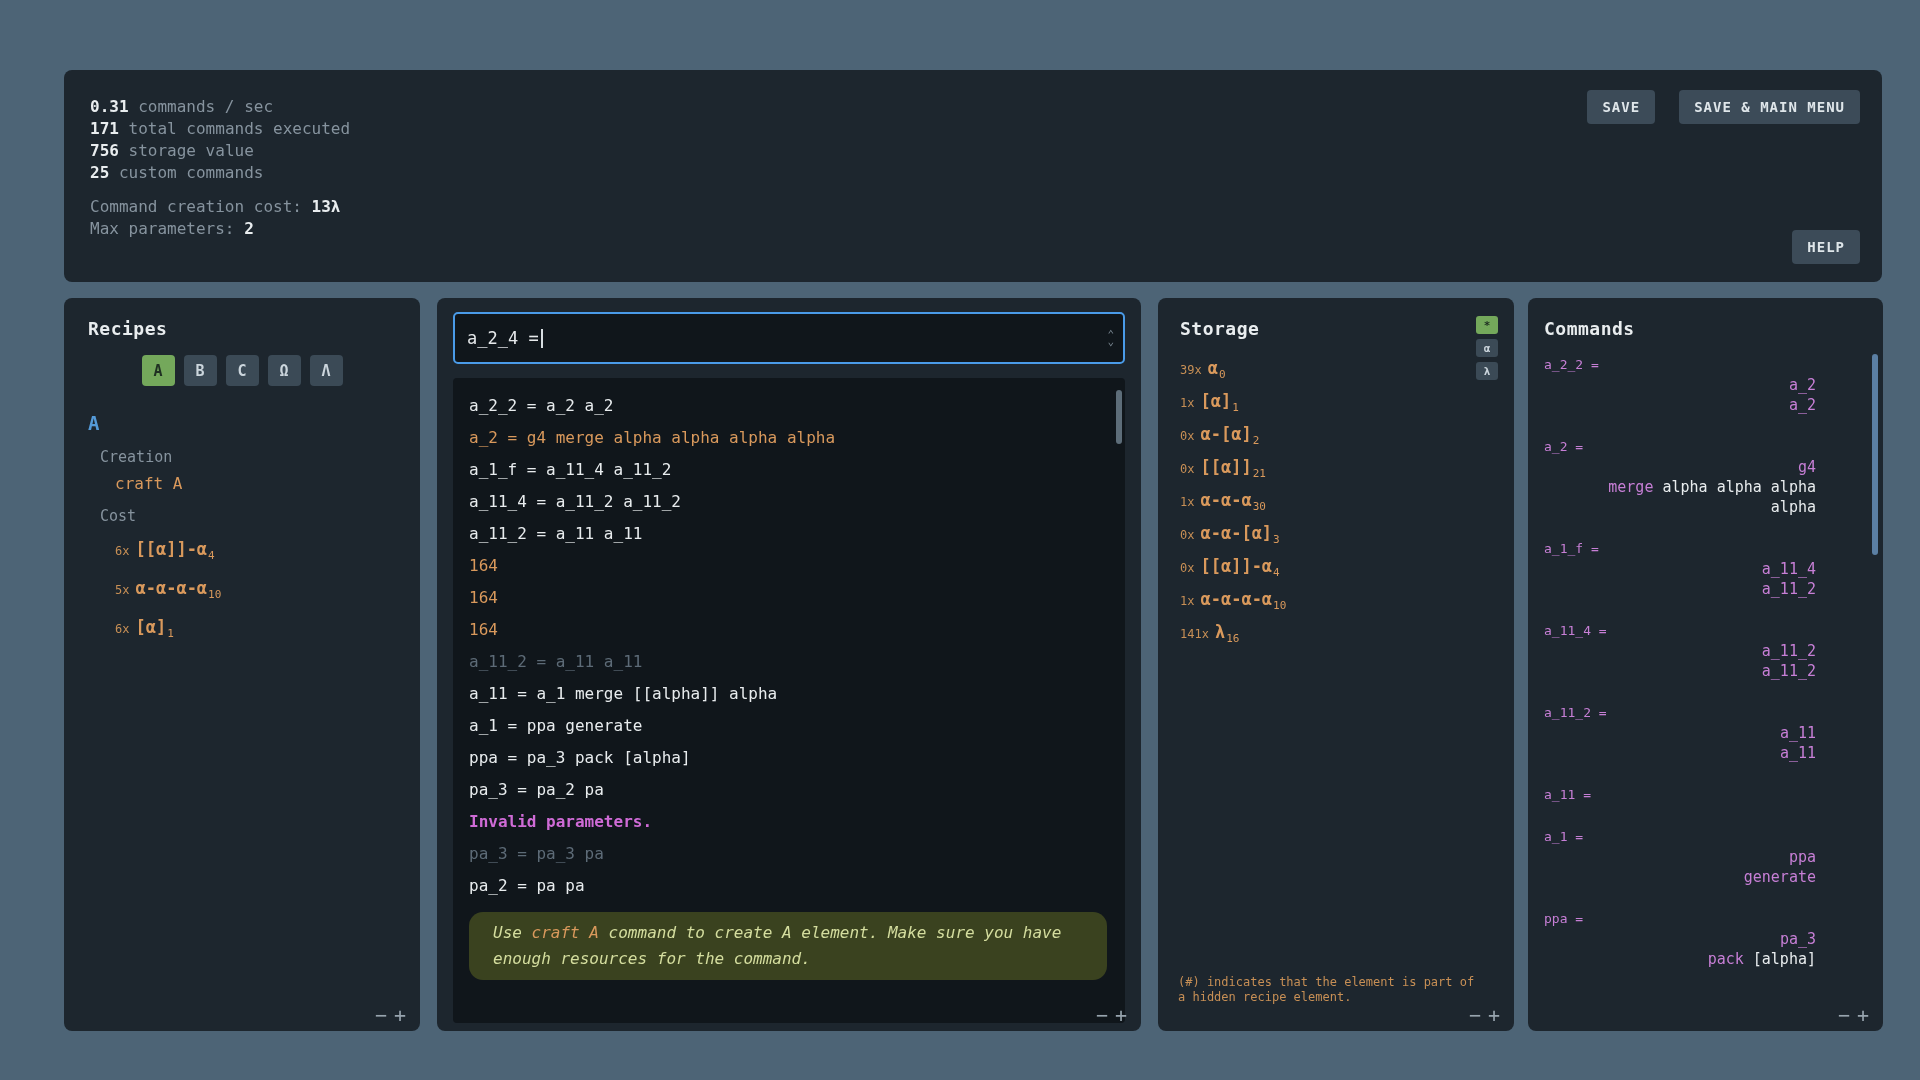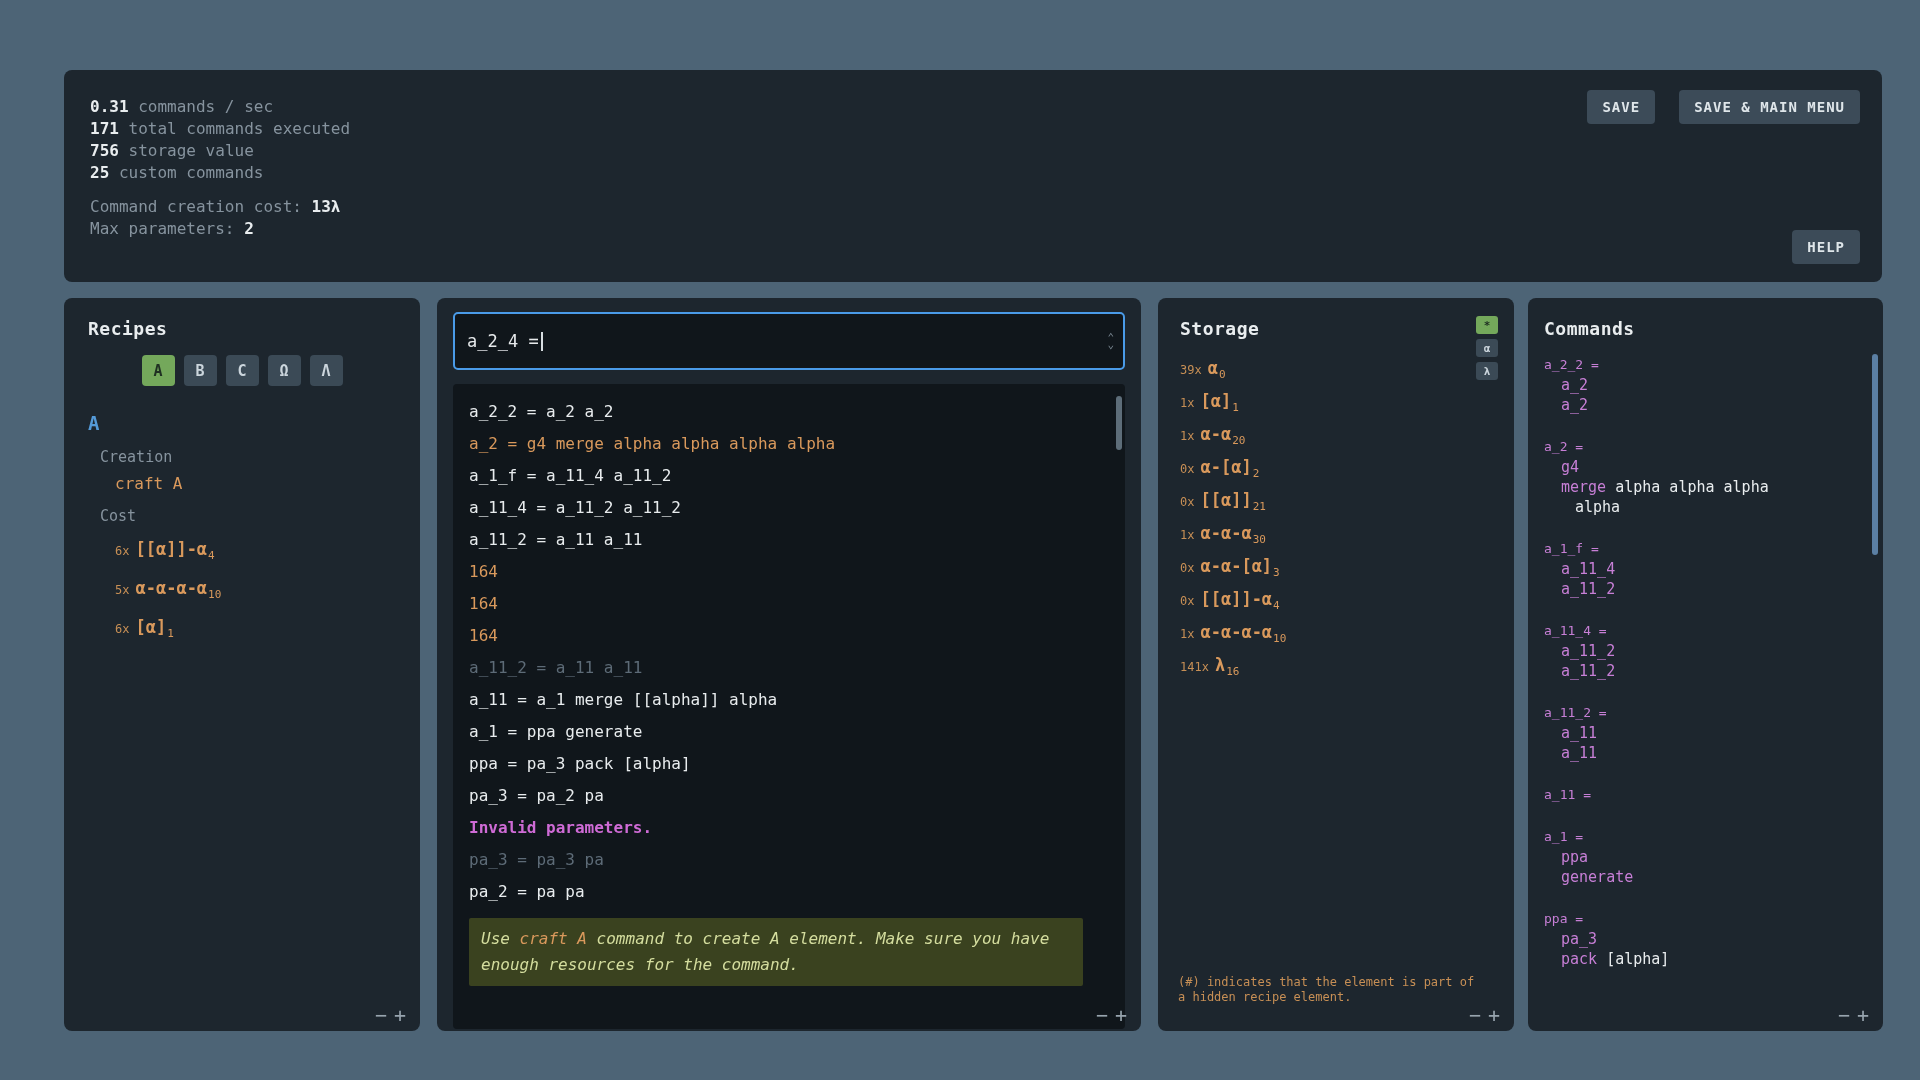--- a/index.html
+++ b/index.html
@@ -44,42 +44,42 @@
   .element-heading{color:#549ad8;font-weight:bold;font-size:19px;margin-top:26px;}
   .recipe-label{color:#86939e;font-size:15px;margin-top:14px;padding-left:12px;}
   .recipe-craft{color:#d9995c;font-size:16px;margin-top:8px;padding-left:27px;}
   .costs{margin-top:6px;}
   .cost-item{padding-left:27px;line-height:36px;color:#d9995c;white-space:nowrap;}
   .cnt{font-size:12px;color:#c78f55;margin-right:6px;}
   .nm{font-size:17px;font-weight:bold;color:#d9995c;}
   
   .terminal{left:437px;top:298px;width:704px;height:733px;padding:0;}
   .cmd-input{
-    margin:14px 16px 0 16px;height:58px;border:2px solid #4a9be8;border-radius:5px;
+    margin:14px 16px 0 16px;height:52px;border:2px solid #4a9be8;border-radius:5px;
     background:#10161b;display:flex;align-items:center;padding:0 12px;box-sizing:border-box;
     font-size:17px;color:#e6e9eb;position:relative;cursor:text;
   }
   .caret{width:2px;height:19px;background:#d7dde1;margin-left:2px;}
   .spinner{
     position:absolute;right:9px;top:50%;transform:translateY(-50%);
     display:flex;flex-direction:column;align-items:center;color:#7e8c97;
     font-size:11px;line-height:7px;cursor:pointer;
   }
   .log{
     margin:14px 16px 0 16px;height:645px;background:#10161b;border-radius:4px;
     padding:12px 16px;box-sizing:border-box;position:relative;overflow:hidden;
   }
   .log-line{font-size:16px;line-height:32px;white-space:pre;}
   .log-line.normal{color:#e8ecee;}
   .log-line.orange{color:#d9995c;}
   .log-line.error{color:#cf6bd6;font-weight:bold;}
   .log-line.dim{color:#5d6b77;}
   .hint{
     margin-top:10px;background:#3a421f;color:#d4dd9e;font-size:16px;font-style:italic;
-    line-height:26px;padding:8px 12px;border-radius:2px;max-width:590px;
+    line-height:26px;padding:8px 24px;border-radius:14px;max-width:590px;
   }
   .hint-cmd{color:#d9995c;}
   .log-scrollbar{
     position:absolute;right:3px;top:12px;width:6px;height:54px;
     background:#5d6d79;border-radius:3px;cursor:pointer;
   }
   
   .storage{left:1158px;top:298px;width:356px;height:733px;padding:20px 22px;}
   .filters{position:absolute;top:18px;right:16px;display:flex;flex-direction:column;gap:5px;}
   .filter{
@@ -91,21 +91,21 @@
   .storage-item{line-height:30px;white-space:nowrap;color:#d9995c;}
   .storage-note{
     position:absolute;left:20px;right:26px;bottom:26px;
     font-size:12px;line-height:15px;color:#c78f55;
   }
   
   .commands{left:1528px;top:298px;width:355px;height:733px;padding:20px 12px 16px 16px;}
   .cmd-list{margin-top:16px;}
   .cmd-block{margin-bottom:22px;}
   .cmd-head{color:#c77fd6;font-size:13px;line-height:20px;}
-  .cmd-body{max-width:272px;}
+  .cmd-body{max-width:272px;text-align:right;}
   .cmd-line{font-size:15px;line-height:20px;padding-left:31px;text-indent:-14px;}
   .kw{color:#c77fd6;}
   .lit{color:#e8ecee;}
   .cmd-scrollbar{
     position:absolute;right:5px;top:56px;width:6px;height:201px;
     background:#5b7fa3;border-radius:3px;cursor:pointer;
   }
 </style>
 </head>
 <body>
@@ -192,21 +192,20 @@
 <div class="panel storage">
   <div class="panel-title">Storage</div>
   <div class="filters">
       <div class="filter selected">*</div>
       <div class="filter">α</div>
       <div class="filter">λ</div>
     </div>
   <div class="storage-items">
       <div class="storage-item"><span class="cnt">39x</span><span class="nm">α</span><span class="sub">0</span></div>
       <div class="storage-item"><span class="cnt">1x</span><span class="nm">[α]</span><span class="sub">1</span></div>
-      <div class="storage-item"><span class="cnt">1x</span><span class="nm">α-α</span><span class="sub">20</span></div>
       <div class="storage-item"><span class="cnt">0x</span><span class="nm">α-[α]</span><span class="sub">2</span></div>
       <div class="storage-item"><span class="cnt">0x</span><span class="nm">[[α]]</span><span class="sub">21</span></div>
       <div class="storage-item"><span class="cnt">1x</span><span class="nm">α-α-α</span><span class="sub">30</span></div>
       <div class="storage-item"><span class="cnt">0x</span><span class="nm">α-α-[α]</span><span class="sub">3</span></div>
       <div class="storage-item"><span class="cnt">0x</span><span class="nm">[[α]]-α</span><span class="sub">4</span></div>
       <div class="storage-item"><span class="cnt">1x</span><span class="nm">α-α-α-α</span><span class="sub">10</span></div>
       <div class="storage-item"><span class="cnt">141x</span><span class="nm">λ</span><span class="sub">16</span></div>
     </div>
   <div class="storage-note">(#) indicates that the element is part of a hidden recipe element.</div>
   <div class="zoom">

